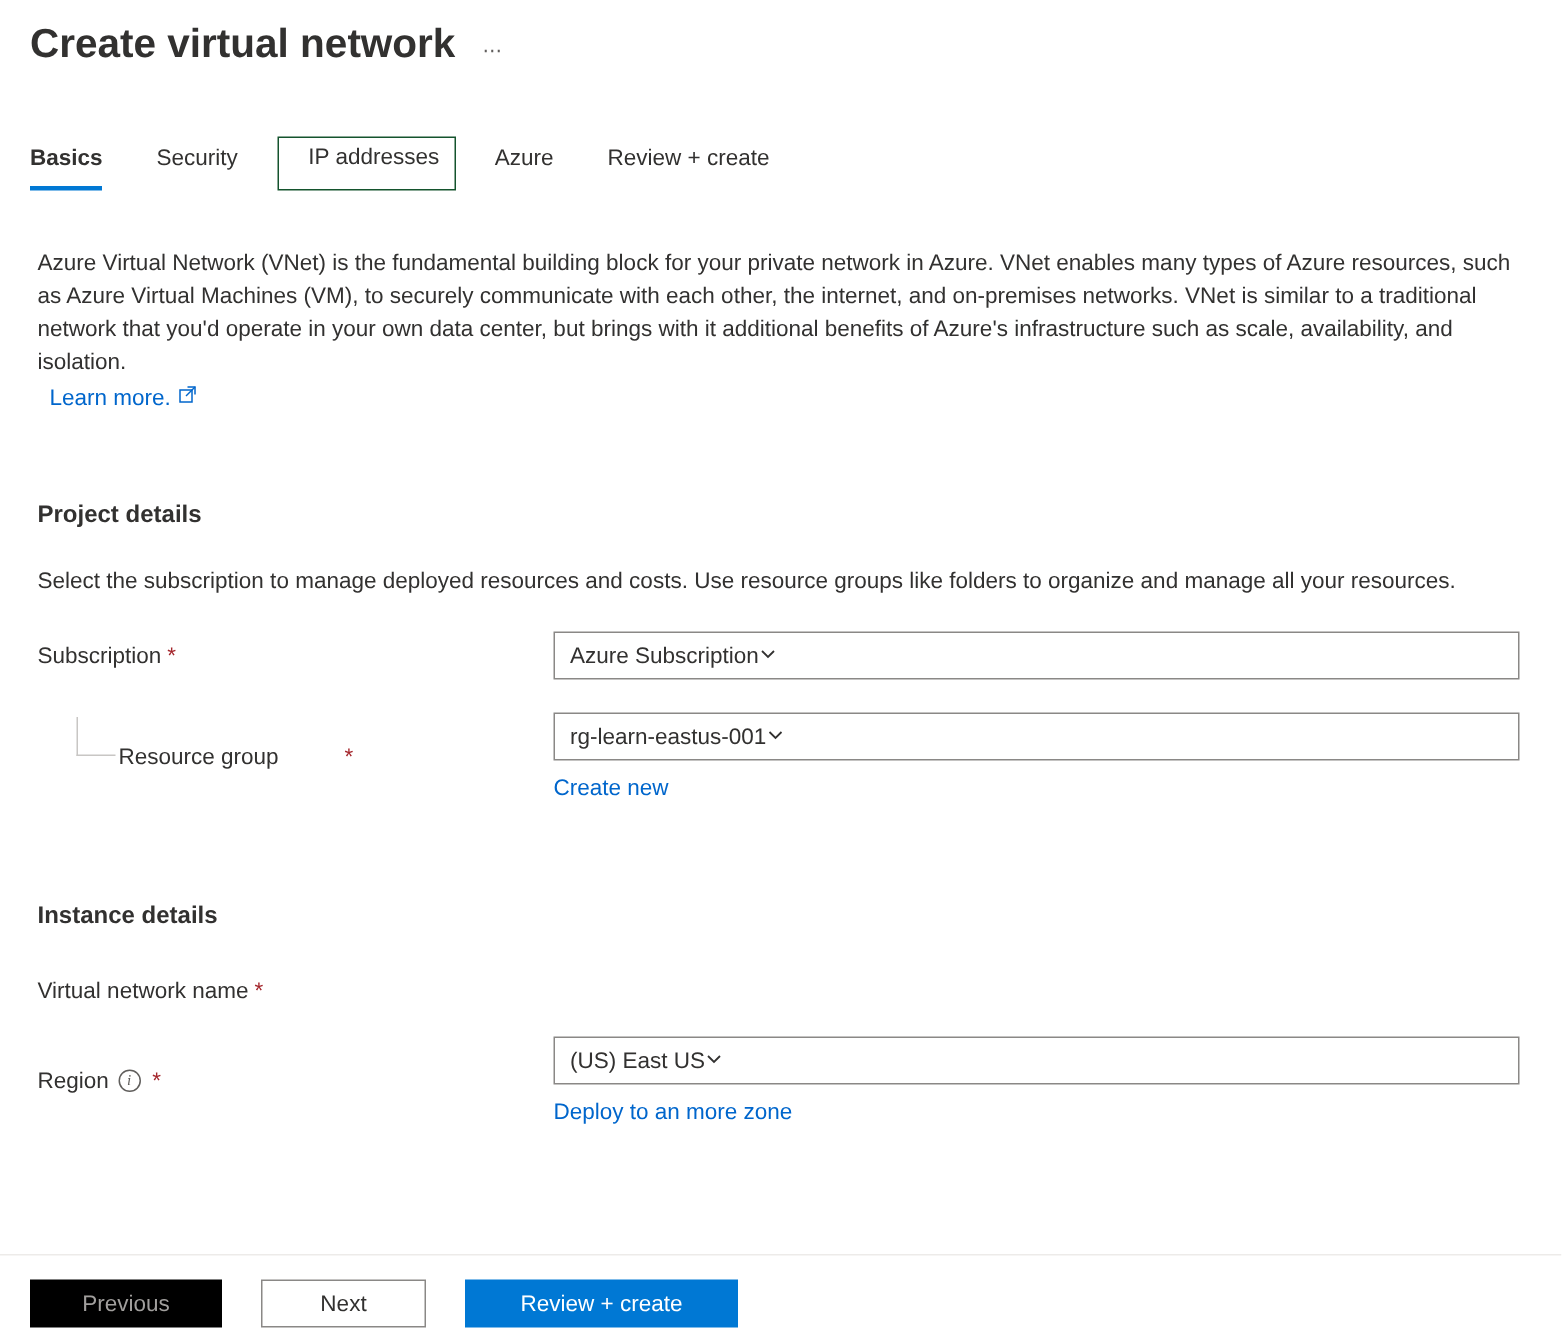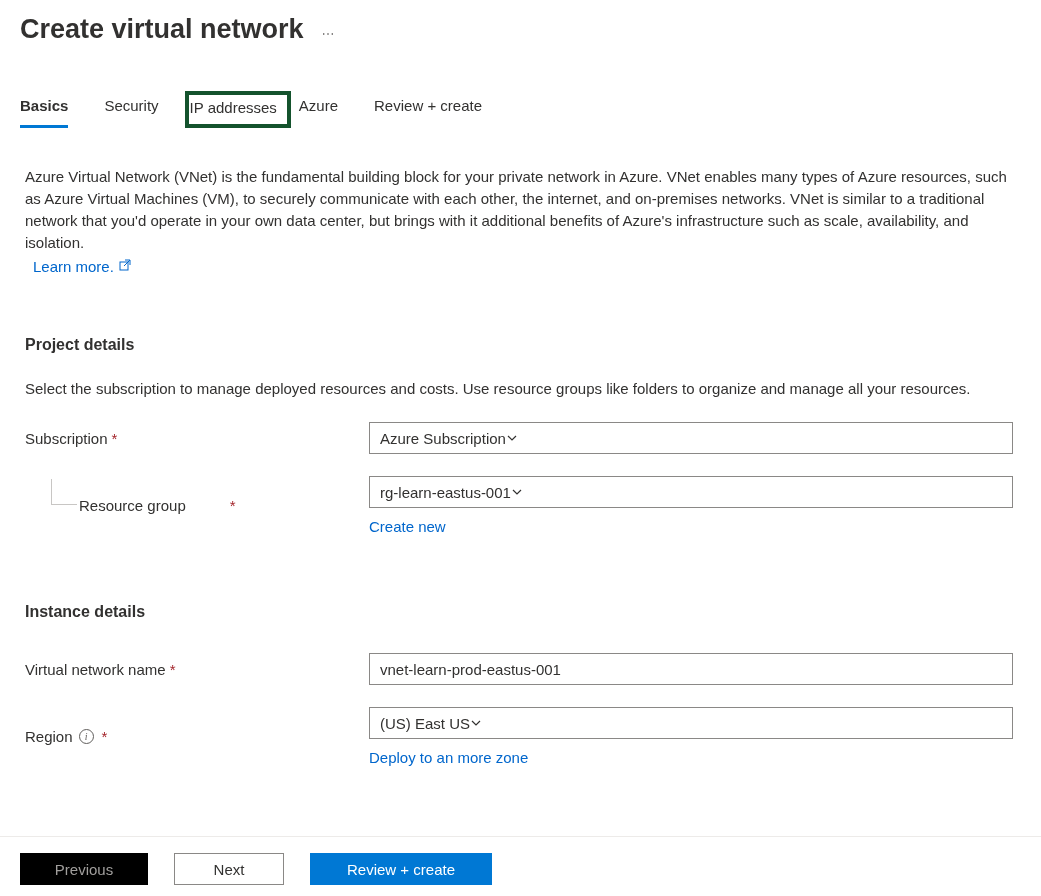--- a/index.html
+++ b/index.html
@@ -47,23 +47,23 @@
       color: #323130;
       cursor: pointer;
       font-size: 15px;
       position: relative;
     }
     .tab.active {
       font-weight: 600;
       border-bottom: 3px solid #0078d4;
     }
     .tab.highlighted {
-      border: 4px solid #14532d;
-      padding: 4px 10px 8px 1px;
-      margin-right: 8px;
+      border: 1px solid #14532d;
+      padding: 4px 10px 8px 20px;
+      margin-right: 26px;
       margin-left: -10px;
     }
     .content {
       padding: 0 25px;
       margin-top: 38px;
     }
     .description {
       font-size: 15px;
       line-height: 22px;
       color: #323130;
@@ -288,23 +288,20 @@
     </div>
   </div>
 
   <h2 class="section-heading instance">Instance details</h2>
 
   <div class="form-row" style="margin-top:32px;">
     <div class="form-label-col">
       <span>Virtual network name</span>
       <span class="required-star">*</span>
     </div>
-    <div class="form-input-col">
-      <input class="text-input" type="text" value="vnet-learn-prod-eastus-001" style="">
-    </div>
   </div>
 
   <div class="form-row">
     <div class="form-label-col">
       <span>Region</span>
       <span class="info-icon">i</span>
       <span class="required-star" style="margin-left:8px;">*</span>
     </div>
     <div class="form-input-col">
       <div class="select-box">

